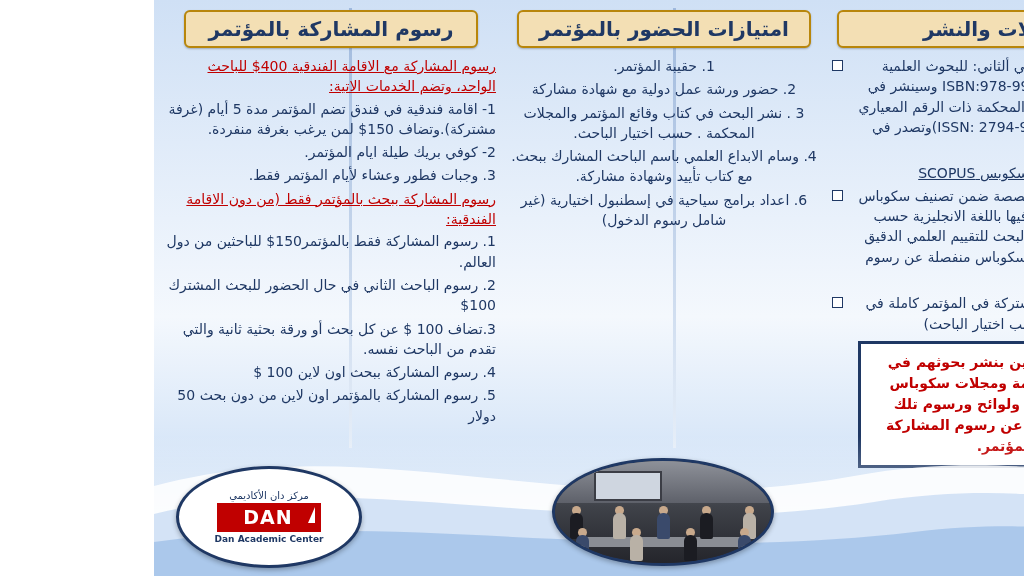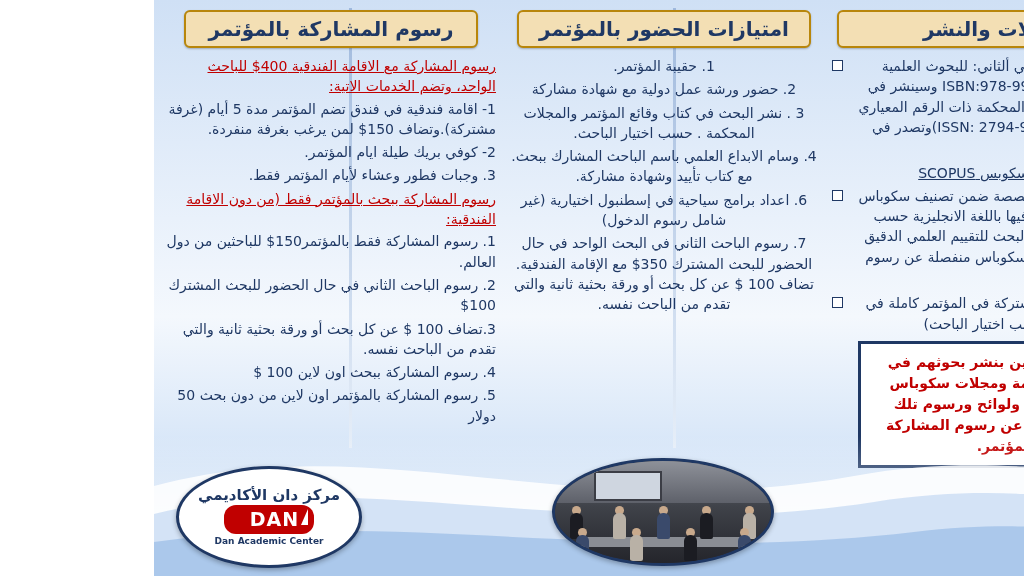--- a/index.html
+++ b/index.html
@@ -152,34 +152,34 @@
     overflow: hidden;
   }
   .logo-inner { text-align: center; line-height: 1.1; }
   .logo-mark {
     display: inline-block;
     background: #c00000;
     color: #ffffff;
     font-weight: bold;
     font-size: 19px;
     letter-spacing: 1px;
-    padding: 4px 15px 4px 26px;
-    border-radius: 12px;
+    padding: 4px 28px 4px 26px;
+    border-radius: 0;
     position: relative;
   }
   .logo-mark::before {
     content: "";
     position: absolute;
     right: 6px;
     top: 4px;
     width: 0; height: 0;
     border-left: 7px solid transparent;
     border-bottom: 16px solid #ffffff;
   }
-  .logo-ar { font-size: 15px; color: #1f3864; font-weight: bold; margin-bottom: 2px; }
+  .logo-ar { font-size: 10px; color: #1f3864; font-weight: normal; margin-bottom: 2px; }
   .logo-en { font-size: 9px; color: #1f3864; font-weight: bold; margin-top: 3px; }
 
   .photo-oval {
     position: absolute;
     left: 398px;
     bottom: 10px;
     width: 216px;
     height: 102px;
     border-radius: 50%;
     border: 3px solid #1f3864;
@@ -235,21 +235,20 @@
 
     <div class="col col-mid">
       <div class="title-box">امتيازات الحضور بالمؤتمر</div>
       <div class="body-text centered">
         <ul class="list mid-list">
           <li>1. حقيبة المؤتمر.</li>
           <li>2. حضور ورشة عمل دولية مع شهادة مشاركة</li>
           <li>3 . نشر البحث في كتاب وقائع المؤتمر والمجلات المحكمة . حسب اختيار الباحث.</li>
           <li>4. وسام الابداع العلمي باسم الباحث المشارك ببحث. مع كتاب تأييد  وشهادة مشاركة.</li>
           <li>6. اعداد برامج سياحية في إسطنبول اختيارية (غير شامل رسوم الدخول)</li>
-          <li>7. رسوم الباحث الثاني في البحث الواحد في حال الحضور للبحث المشترك 350$ مع الإقامة الفندقية. تضاف 100 $ عن كل بحث أو ورقة بحثية ثانية والتي تقدم من الباحث نفسه.</li>
         </ul>
       </div>
     </div>
 
     <div class="col col-left">
       <div class="title-box wide">المجلات والنشر</div>
       <div class="body-text">
         <div class="bullet-item">
           <span class="sq-bullet"></span>
           <span class="bullet-text">كتاب وقائع المؤتمر الدولي ألثاني: للبحوث العلمية والانسانية: ISBN:978-9922-9838-5 وسينشر في موقع مجلة dan العلمية المحكمة ذات الرقم المعياري التسلسلي الدولي  (ISSN: 2794-9346)وتصدر في الدنمارك.</span>

